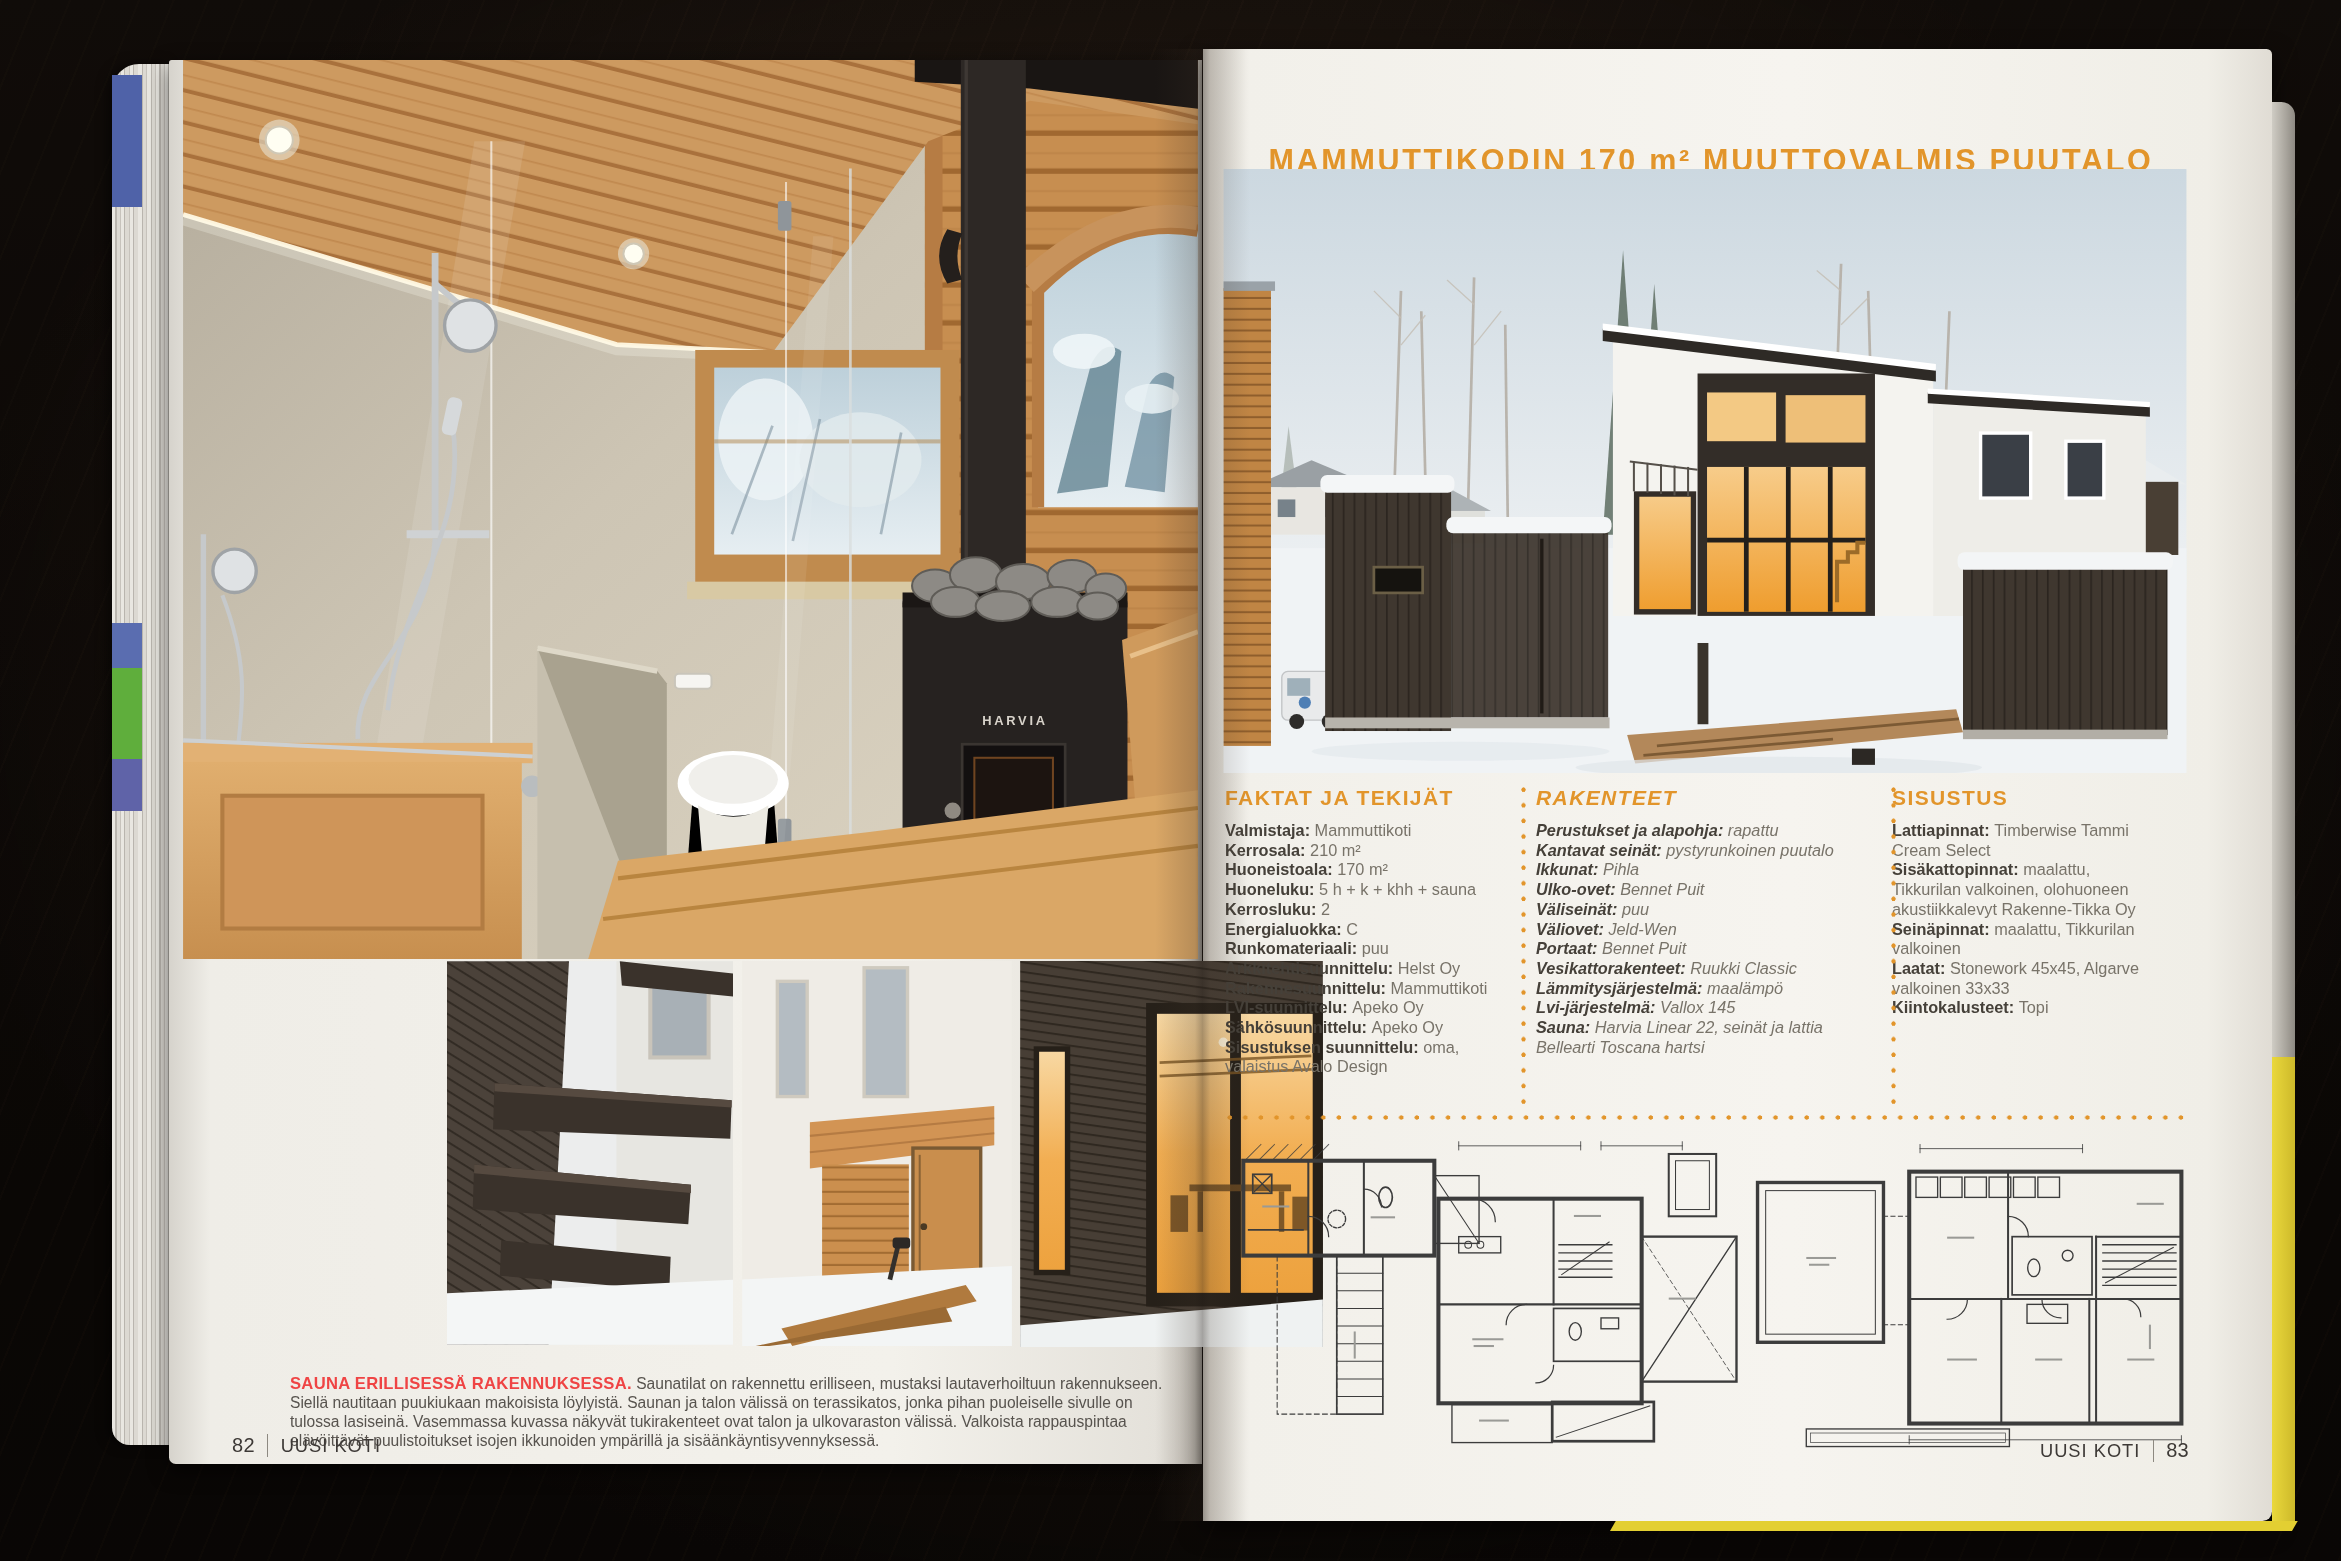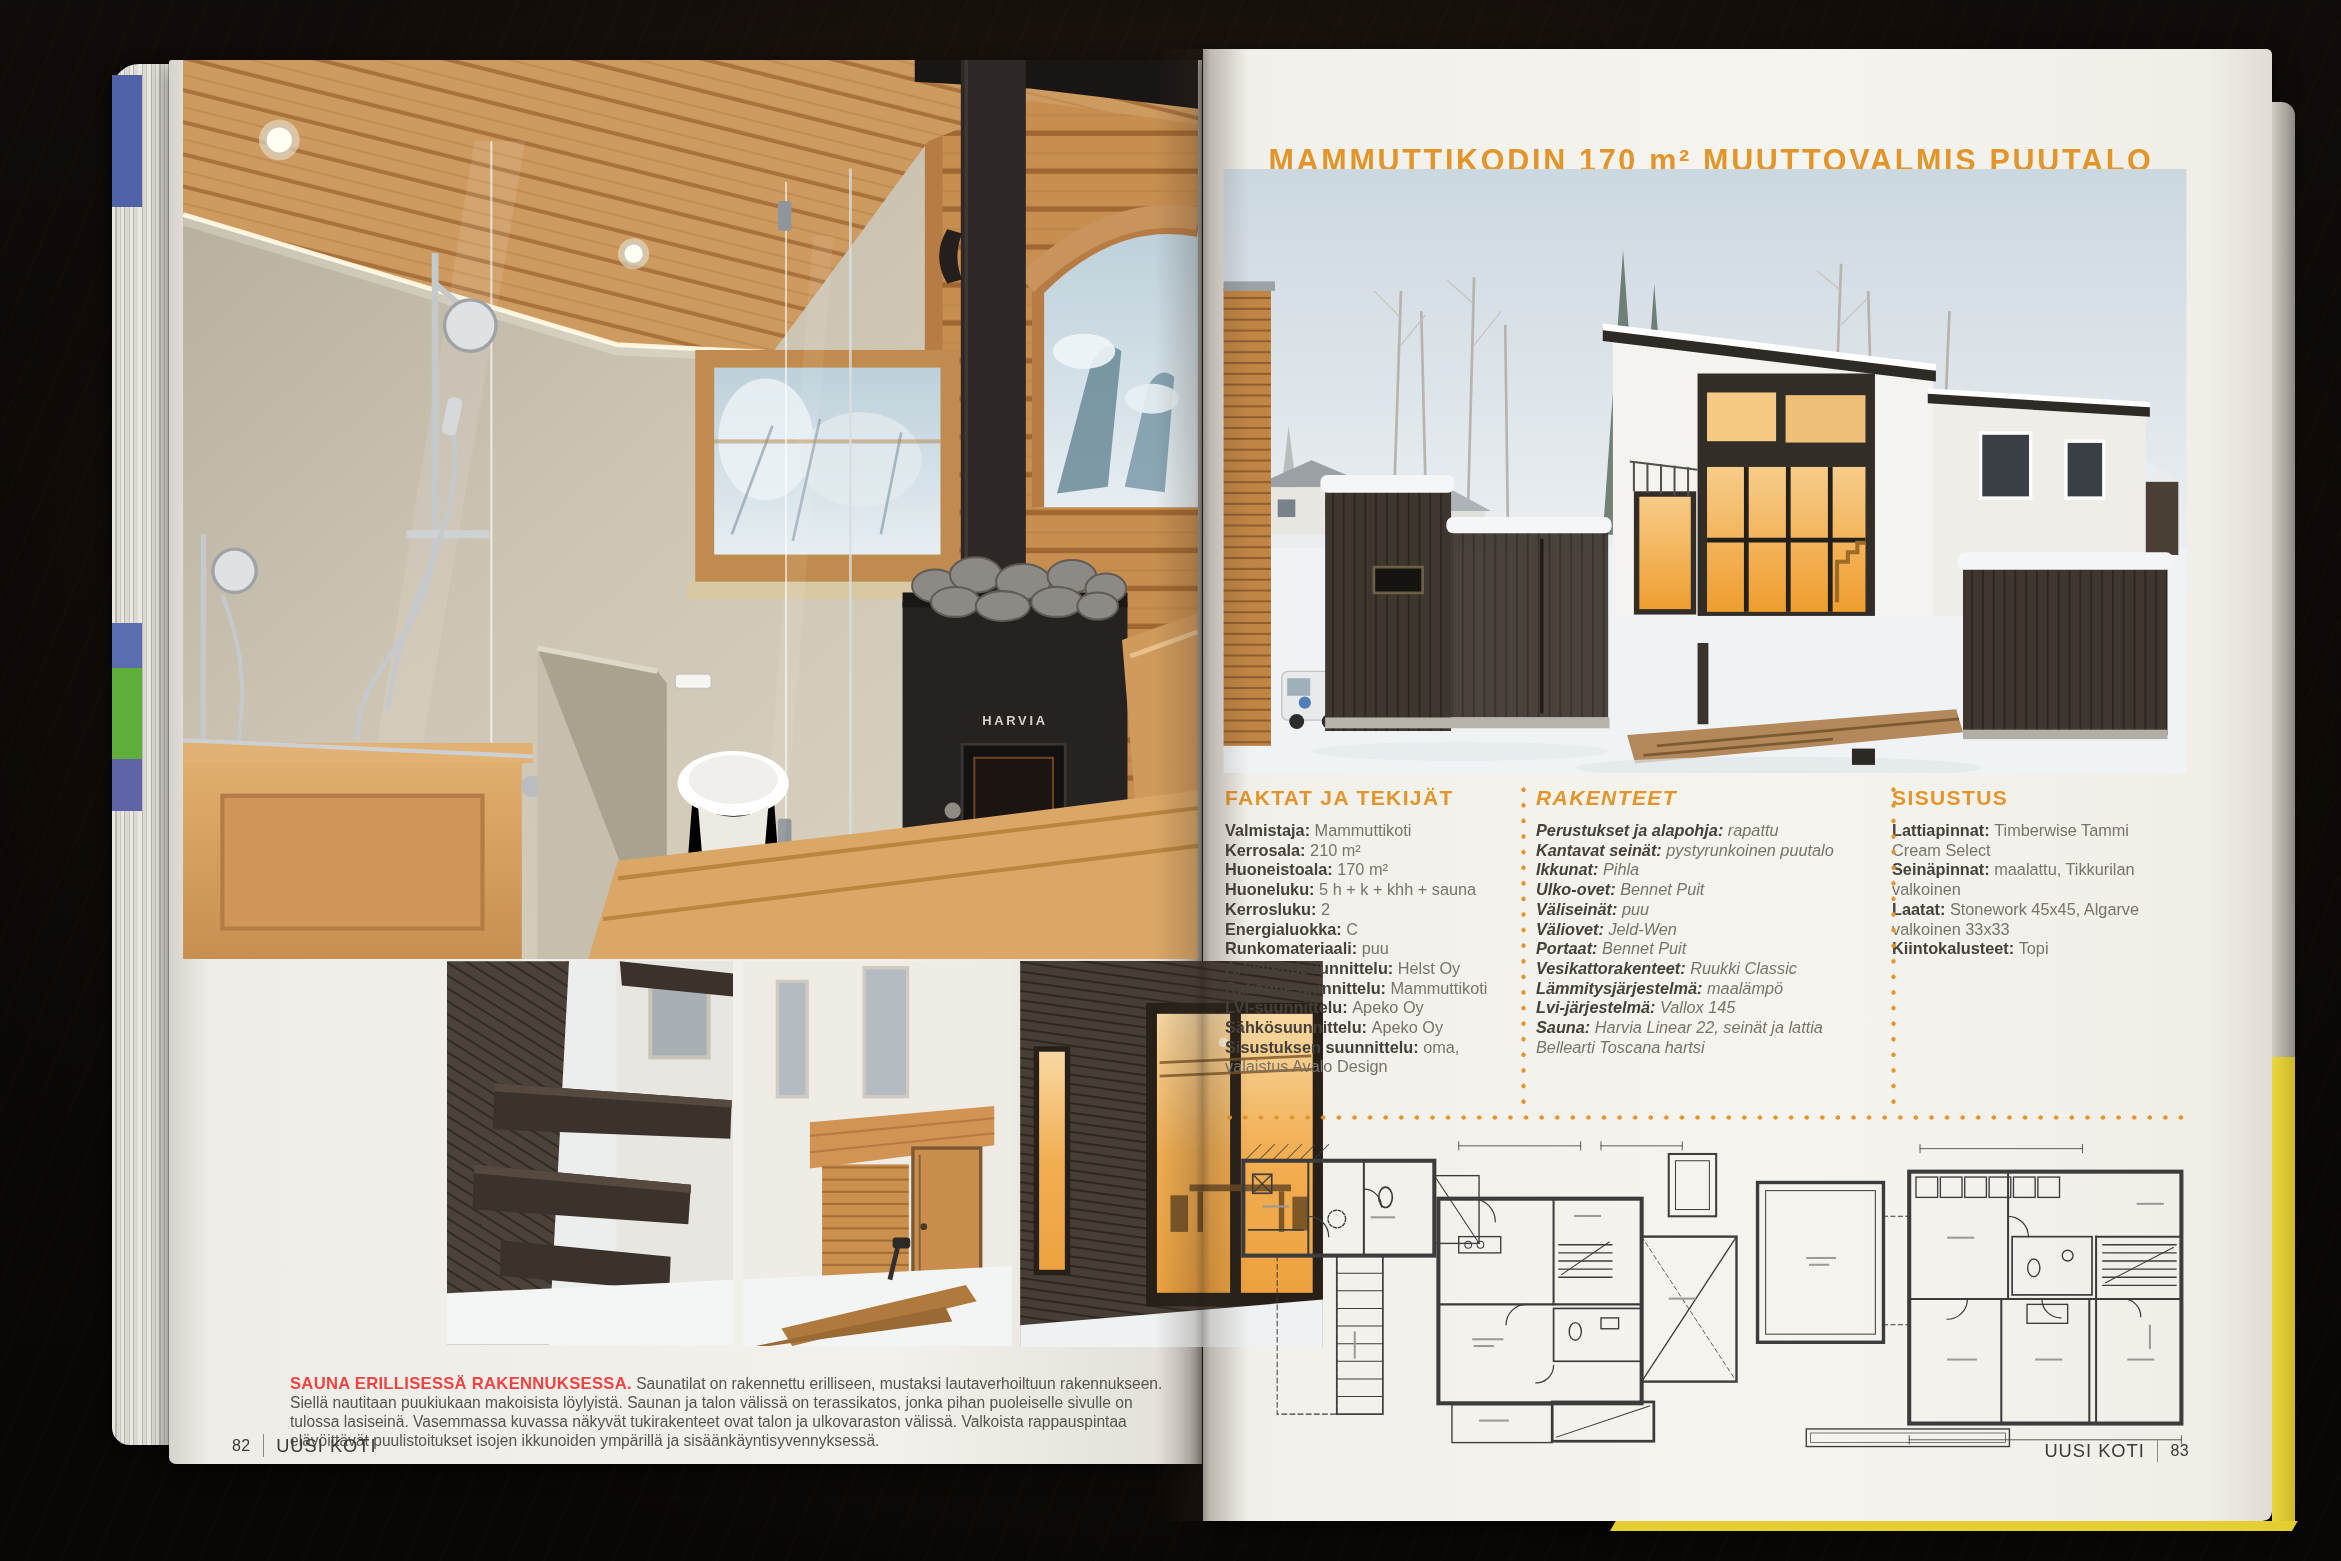--- a/index.html
+++ b/index.html
@@ -37,21 +37,21 @@
 
   
   .photo-main{left:183px;top:60px;width:1015px;height:899px;overflow:hidden;}
   .photo-s1{left:447px;top:961px;width:286px;height:384px;}
   .photo-s2{left:742px;top:961px;width:270px;height:385px;}
   .photo-s3{left:1020px;top:961px;width:303px;height:386px;}
   .photo-s1,.photo-s2,.photo-s3{overflow:hidden;}
   .caption{left:290px;top:1358px;width:895px;font-size:15.6px;line-height:19px;color:#57534e;}
   .caption .lead{color:#ef4444;font-weight:bold;font-size:16.6px;letter-spacing:0.3px;}
   .footer{font-size:18.3px;color:#3d3936;letter-spacing:0.3px;display:flex;align-items:center;gap:12.2px;}
-  .footer .pg{font-size:16px;}
+  .footer .pg{font-size:20px;}
   .footer .ttl{font-weight:normal;letter-spacing:1px;}
   .footer .bar{width:1.4px;height:23px;background:#8d8981;}
   .footer-left{left:232px;top:1434px;}
   .footer-right{left:2006px;top:1439px;width:183px;justify-content:flex-end;}
 
   
   .rp-header{left:1230px;top:123px;width:962px;text-align:center;color:#e2952b;font-weight:700;
     font-size:30.5px;letter-spacing:2.7px;}
   .photo-house{left:1223px;top:169px;width:964px;height:604px;overflow:hidden;}
   .columns{left:1225px;top:786px;width:968px;height:333px;}
@@ -474,20 +474,21 @@
       <p class="spec-entry"><b>Väliovet: </b><span>Jeld-Wen</span></p>
       <p class="spec-entry"><b>Portaat: </b><span>Bennet Puit</span></p>
       <p class="spec-entry"><b>Vesikattorakenteet: </b><span>Ruukki Classic</span></p>
       <p class="spec-entry"><b>Lämmitysjärjestelmä: </b><span>maalämpö</span></p>
       <p class="spec-entry"><b>Lvi-järjestelmä: </b><span>Vallox 145</span></p>
       <p class="spec-entry"><b>Sauna: </b><span>Harvia Linear 22, seinät ja lattia Bellearti Toscana hartsi</span></p>
     </div>
   <div class="spec-col col-2">
       <h3 class="col-title">SISUSTUS</h3>
       <p class="spec-entry"><b>Lattiapinnat: </b><span>Timberwise Tammi Cream Select</span></p>
+      <p class="spec-entry"><b>Sisäkattopinnat: </b><span>maalattu, Tikkurilan valkoinen, olohuoneen akustiikkalevyt Rakenne-Tikka Oy</span></p>
       <p class="spec-entry"><b>Seinäpinnat: </b><span>maalattu, Tikkurilan valkoinen</span></p>
       <p class="spec-entry"><b>Laatat: </b><span>Stonework 45x45, Algarve valkoinen 33x33</span></p>
       <p class="spec-entry"><b>Kiintokalusteet: </b><span>Topi</span></p>
     </div>
 </div>
 <div class="abs vdots vd-0"></div>
 <div class="abs vdots vd-1"></div>
 <div class="abs hdots"></div>
 
 <div class="abs plan1">

